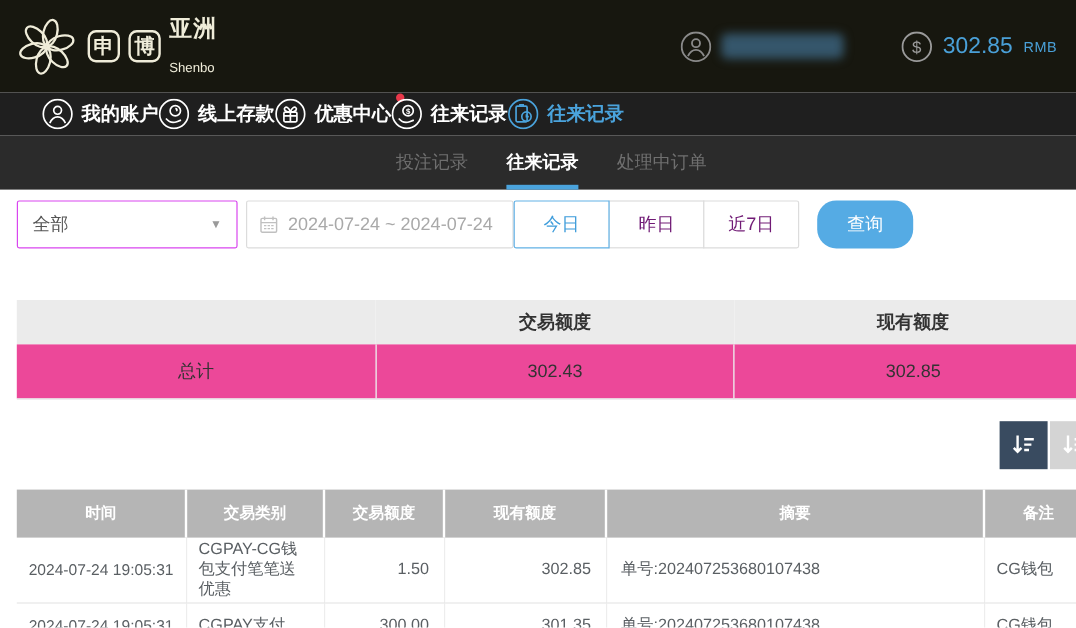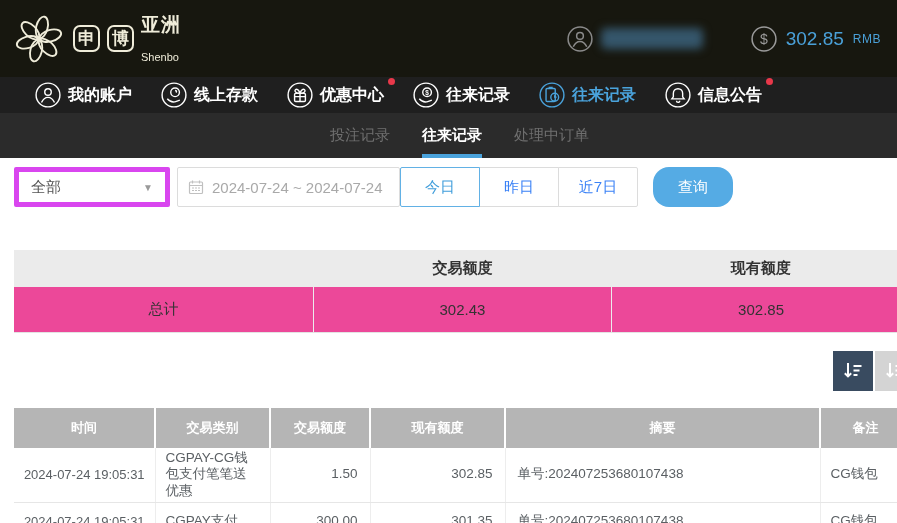--- a/index.html
+++ b/index.html
@@ -17,45 +17,45 @@
   .logo-latin { font-size:11px; margin-top:18px; }
   .top-right { margin-left:auto; display:flex; align-items:center; gap:48px; }
   .user-chip { display:flex; align-items:center; gap:8px; }
   .user-blur { width:102px; height:21px; border-radius:5px; background:#35566b; filter:blur(4px); }
   .balance { display:flex; align-items:center; gap:9px; color:#4aa0d8; }
   .balance-num { font-size:19px; }
   .balance-cur { font-size:12px; letter-spacing:.5px; }
   .circle-icon { width:26px; height:26px; }
 
   
-  .main-nav { height:36px; background:#1f1f1f; display:flex; align-items:center; padding-left:35px; gap:29px; }
+  .main-nav { height:36px; background:#1f1f1f; display:flex; align-items:center; padding-left:35px; }
   .nav-item { display:flex; align-items:center; gap:7px; color:#ffffff; font-size:16px; font-weight:bold;
     position:relative; cursor:pointer; }
   .nav-item.active { color:#4aa3dc; }
   .nav-item svg { width:26px; height:26px; }
   .nav-badge { position:absolute; top:-4px; right:-11px; width:7px; height:7px; border-radius:50%; background:#e8384a; }
 
   
   .sub-nav { height:45px; background:#2b2b2b; display:flex; justify-content:center; align-items:stretch;
     gap:32px; padding-left:22px; }
   .tab { display:flex; align-items:center; color:#6f6f6f; font-size:15px; position:relative; cursor:pointer; }
   .tab.active { color:#ffffff; font-weight:bold; }
   .tab.active::after { content:""; position:absolute; left:0; right:0; bottom:0; height:4px; background:#4aa3dc; }
 
   
   .content { padding-left:14px; }
 
   .filter-row { margin-top:9px; display:flex; align-items:center; height:40px; }
-  .select-box { width:156px; height:40px; border:5px solid #d946ef; border-radius:2px; position:relative;
+  .select-box { width:184px; height:40px; border:1px solid #d946ef; border-radius:2px; position:relative;
     display:flex; align-items:center; padding-left:12px; font-size:15px; color:#555; background:#fff; cursor:pointer; }
   .select-caret { position:absolute; right:12px; color:#9a9a9a; font-size:10px; }
   .date-box { width:223px; height:40px; border:1px solid #dcdcdc; border-radius:2px; margin-left:7px;
     display:flex; align-items:center; gap:8px; padding-left:10px; font-size:15px; color:#a9a9a9; background:#fff; cursor:pointer; }
   .seg-group { display:flex; margin-left:0; }
-  .seg { width:80px; height:40px; border:1px solid #dcdcdc; background:#fff; color:#3b82f6; font-size:15px;
+  .seg { width:80px; height:40px; border:1px solid #dcdcdc; background:#fff; color:#701a75; font-size:15px;
     display:flex; align-items:center; justify-content:center; cursor:pointer; }
   .seg + .seg { margin-left:-1px; }
   .seg:first-child { border-radius:2px 0 0 2px; }
   .seg:last-child { border-radius:0 2px 2px 0; }
   .seg.active { border-color:#62b1e5; color:#3f9ddb; position:relative; z-index:2; }
   .query-btn { margin-left:15px; width:80px; height:40px; background:#55abe4; color:#fff; font-size:15px;
     border:none; border-radius:16px; cursor:pointer; }
 
   
   .summary-table { margin-top:43px; width:896px; border-collapse:collapse; table-layout:fixed; }
@@ -164,29 +164,20 @@
   </div>
   <div class="nav-item active">
     <svg viewBox="0 0 24 24" fill="none" stroke="currentColor" stroke-width="1.3">
       <circle cx="12" cy="12" r="11"></circle>
         <rect x="6.5" y="6" width="8.5" height="12" rx="1"></rect>
       <path d="M9.5 6V5h2.5v1"></path>
         <circle cx="14.5" cy="14" r="3.6"></circle>
         <path d="M14.5 12.2V14h1.8"></path>
     </svg>
     <span>往来记录</span>
-  </div>
-  <div class="nav-item">
-    <svg viewBox="0 0 24 24" fill="none" stroke="currentColor" stroke-width="1.3">
-      <circle cx="12" cy="12" r="11"></circle>
-      <path d="M12 6.2c-2.6 0-4.3 1.9-4.3 4.3v3.2L6.3 15.6h11.4l-1.4-1.9v-3.2c0-2.4-1.7-4.3-4.3-4.3z"></path>
-      <path d="M10.6 17.3a1.5 1.5 0 003 0"></path>
-    </svg>
-    <span>信息公告</span>
-    <span class="nav-badge"></span>
   </div>
 </div>
 
 <div class="sub-nav">
   <div class="tab">
     <span>投注记录</span>
   </div>
   <div class="tab active">
     <span>往来记录</span>
   </div>

